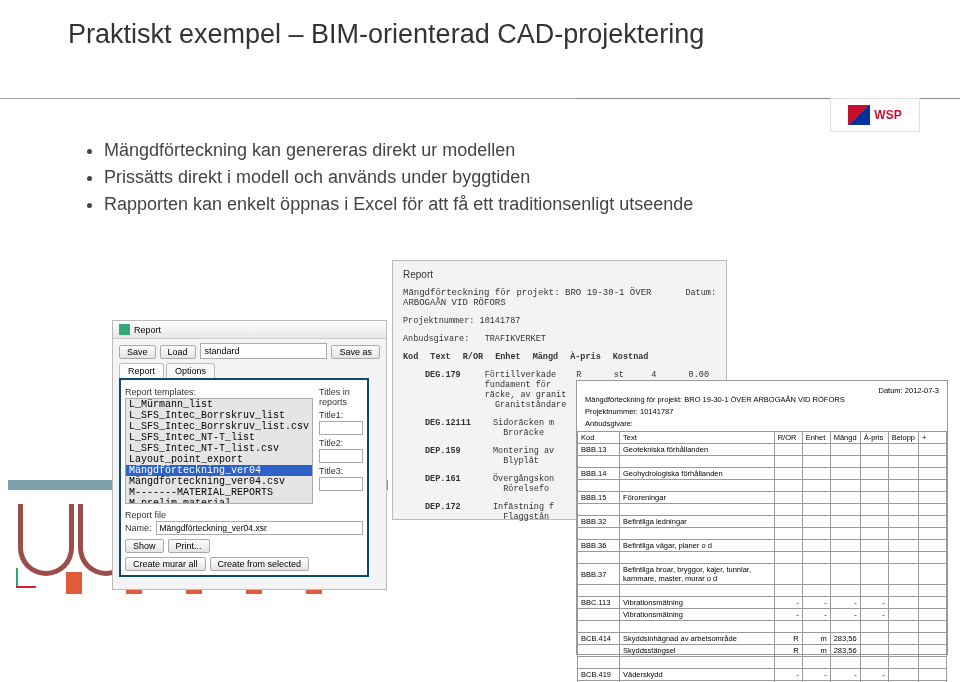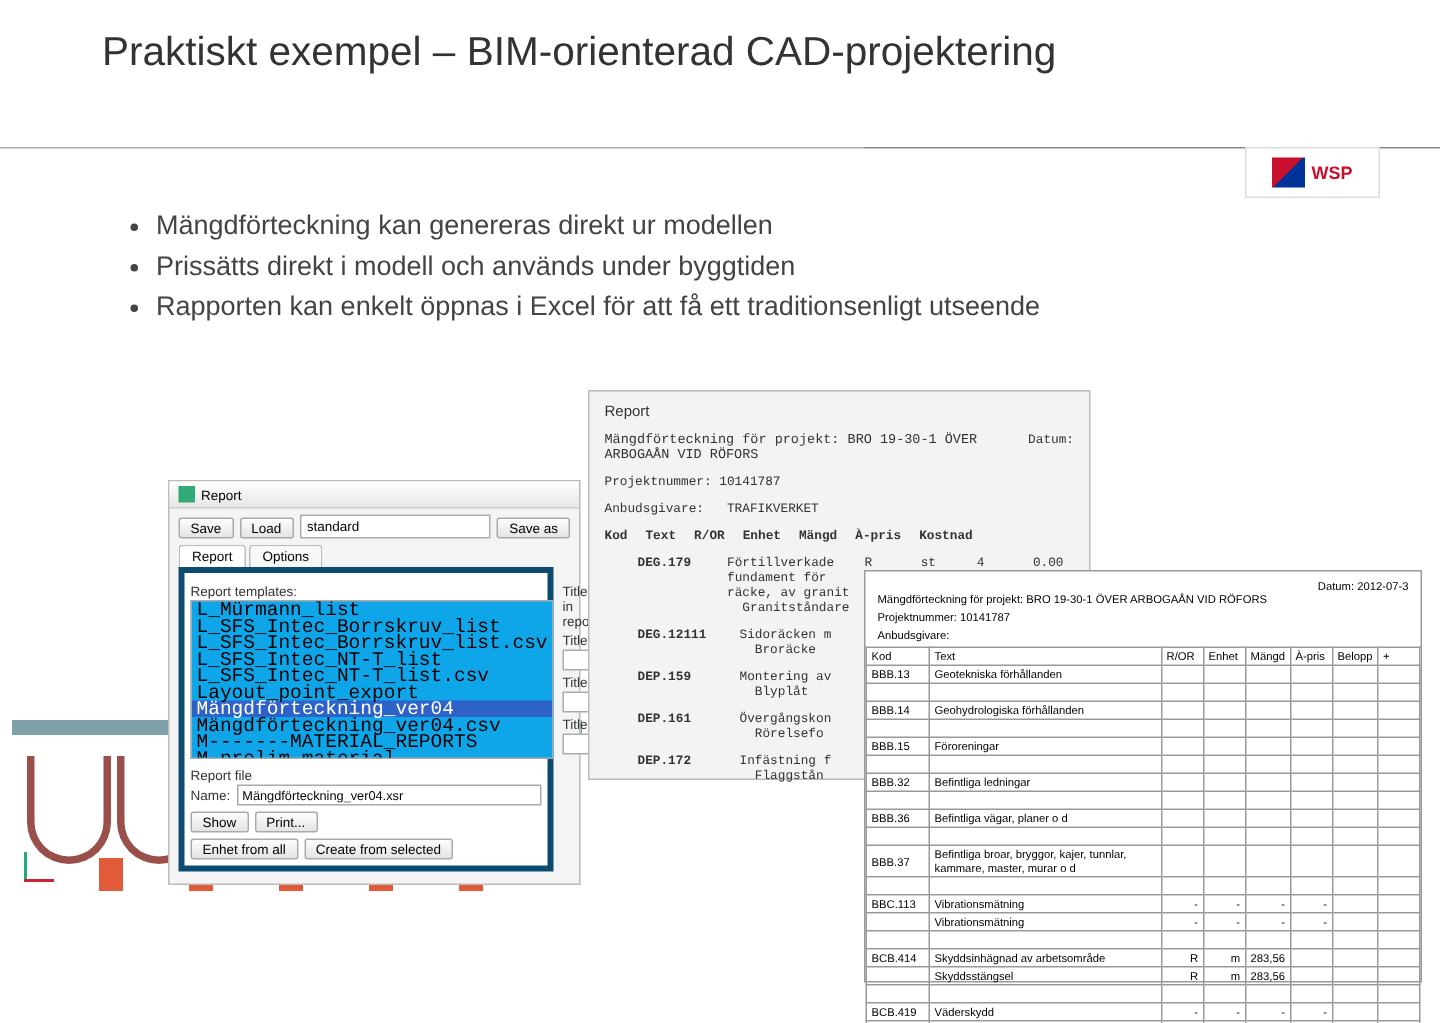--- a/index.html
+++ b/index.html
@@ -31,23 +31,23 @@
   
   .report-panel { position: absolute; top: 320px; left: 112px; width: 275px; height: 270px; background: #f4f4f4; border: 1px solid #bbb; font-size: 9px; }
   .report-panel .hdr { height: 18px; background: linear-gradient(#fff,#e6e6e6); border-bottom:1px solid #ccc; display:flex; align-items:center; padding-left:6px; gap:4px; }
   .report-panel .hdr .ico { width:11px; height:11px; background:#3a7; }
   .toolbar-row { display:flex; gap:4px; padding:4px 6px; align-items:flex-end; }
   .btn { background: linear-gradient(#fdfdfd,#e4e4e4); border:1px solid #aaa; border-radius:2px; padding:1px 7px; font-size:9px; cursor:pointer; }
   .combo { flex:1; background:#fff; border:1px solid #aaa; height:16px; padding:1px 4px; font-size:9px; }
   .tabs { display:flex; gap:2px; padding:0 6px; }
   .tab { padding:2px 8px; border:1px solid #bbb; border-bottom:none; background:#f8f8f8; font-size:9px; border-radius:3px 3px 0 0; }
   .tab.active { background:#fff; }
-  .inner { background:#fff; margin:0 17px 6px 6px; border:4px solid #0c4a6e; padding:4px; }
+  .inner { background:#fff; margin:0 17px 6px 6px; border:2px solid #0c4a6e; padding:4px; }
   .lbl { font-size:9px; color:#333; margin:3px 0 1px 0; }
-  .listbox { border:1px solid #aaa; background:#0ea5e9; height:106px; overflow:hidden; font-family: "Courier New", monospace; font-size:13px; }
+  .listbox { border:1px solid #aaa; background:#e5e5e5; height:106px; overflow:hidden; font-family: "Courier New", monospace; font-size:10px; }
   .listbox div { padding:0 3px; line-height:11px; white-space:nowrap; }
   .listbox .sel { background:#2f62c9; color:#fff; }
   .two-col { display:flex; gap:6px; }
   .two-col .left { flex:1.3; }
   .two-col .right { flex:1; }
   .txtfield { width:100%; border:1px solid #aaa; height:14px; background:#fff; font-size:8.5px; padding:0 3px; }
   .row-btns { display:flex; gap:4px; margin-top:4px; }
   
   
   .plain-report { position:absolute; top:260px; left:392px; width:335px; height:260px; background:#f3f3f3; border:1px solid #bbb; font-family:"Courier New",monospace; font-size:8.5px; padding:8px 10px; color:#333; }
@@ -151,21 +151,21 @@
       <div class="lbl" style="font-weight:normal; margin-top:6px;">Report file</div>
       <div style="display:flex; gap:4px; align-items:center;">
         <span class="lbl" style="margin:0">Name:</span>
         <input class="txtfield" value="Mängdförteckning_ver04.xsr" style="">
       </div>
       <div class="row-btns">
         <button class="btn">Show</button>
         <button class="btn">Print...</button>
       </div>
       <div class="row-btns">
-        <button class="btn">Enhet from all</button>
+        <button class="btn">Create murar all</button>
         <button class="btn">Create from selected</button>
       </div>
     </div>
   </div>
 
   <div class="plain-report">
     <div style="font-family:Arial;font-size:10px;margin-bottom:8px;">Report</div>
     <div style="display:flex;justify-content:space-between;">
       <span class="big">Mängdförteckning för projekt: BRO 19-30-1 ÖVER ARBOGAÅN  VID RÖFORS</span>
       <span>Datum:</span>

